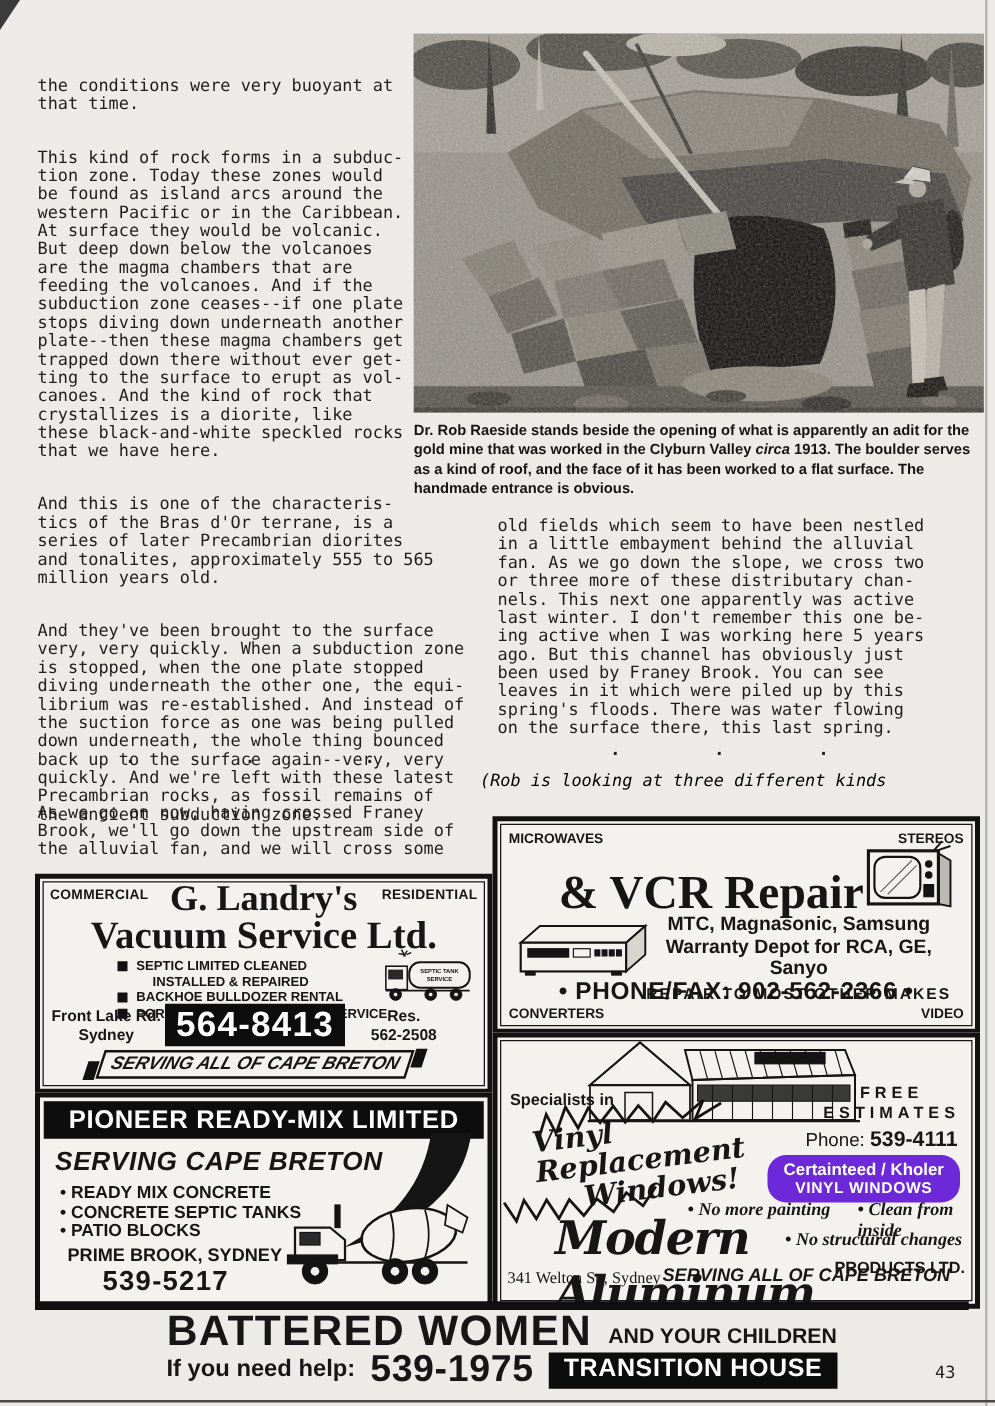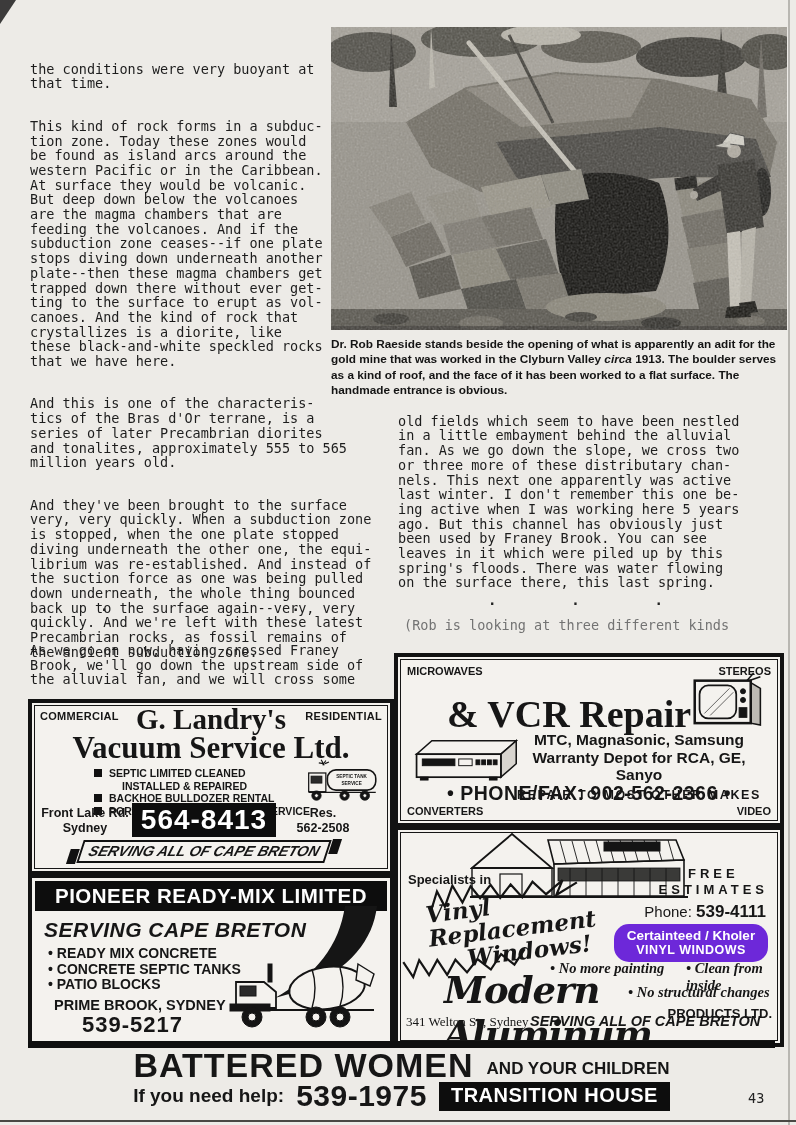--- a/index.html
+++ b/index.html
@@ -11,22 +11,22 @@
   .edge-line{position:absolute;left:788px;top:0;width:2px;height:1125px;background:#b9b7b2;}
   .bottom-rule{position:absolute;left:0;top:1120px;width:796px;height:2px;background:#4a4844;}
 
   
   .tw{font-family:"DejaVu Sans Mono",monospace;font-size:13.5px;line-height:14.7px;
       color:#1d1d1d;white-space:pre-line;}
   .tw p{margin:0 0 13px 0;white-space:pre-line;}
   .col1{position:absolute;left:30px;top:47px;width:352px;}
   .col1more{position:absolute;left:30px;top:643px;width:352px;}
   .col2{position:absolute;left:398px;top:399px;width:390px;}
-  .aside-italic{position:absolute;left:404px;top:617px;width:384px;
-      font-family:"DejaVu Sans Mono",monospace;font-size:13.5px;color:#737373;}
+  .aside-italic{position:absolute;left:384px;top:617px;width:384px;
+      font-family:"DejaVu Sans Mono",monospace;font-style:italic;font-size:13.5px;color:#000000;}
   .dots{position:absolute;display:flex;justify-content:space-between;
         font-family:"DejaVu Sans Mono",monospace;font-size:14px;font-weight:bold;color:#222;}
   .dots-left{left:100px;top:598px;width:200px;}
   .dots-right{left:488px;top:592px;width:175px;}
 
   
   .photo{position:absolute;left:331px;top:27px;width:456px;height:303px;background:#8f8b83;}
   .photo svg{display:block;width:100%;height:100%;}
   .caption{position:absolute;left:331px;top:337px;width:457px;
            font-size:11.8px;line-height:15.3px;font-weight:bold;color:#141414;}

